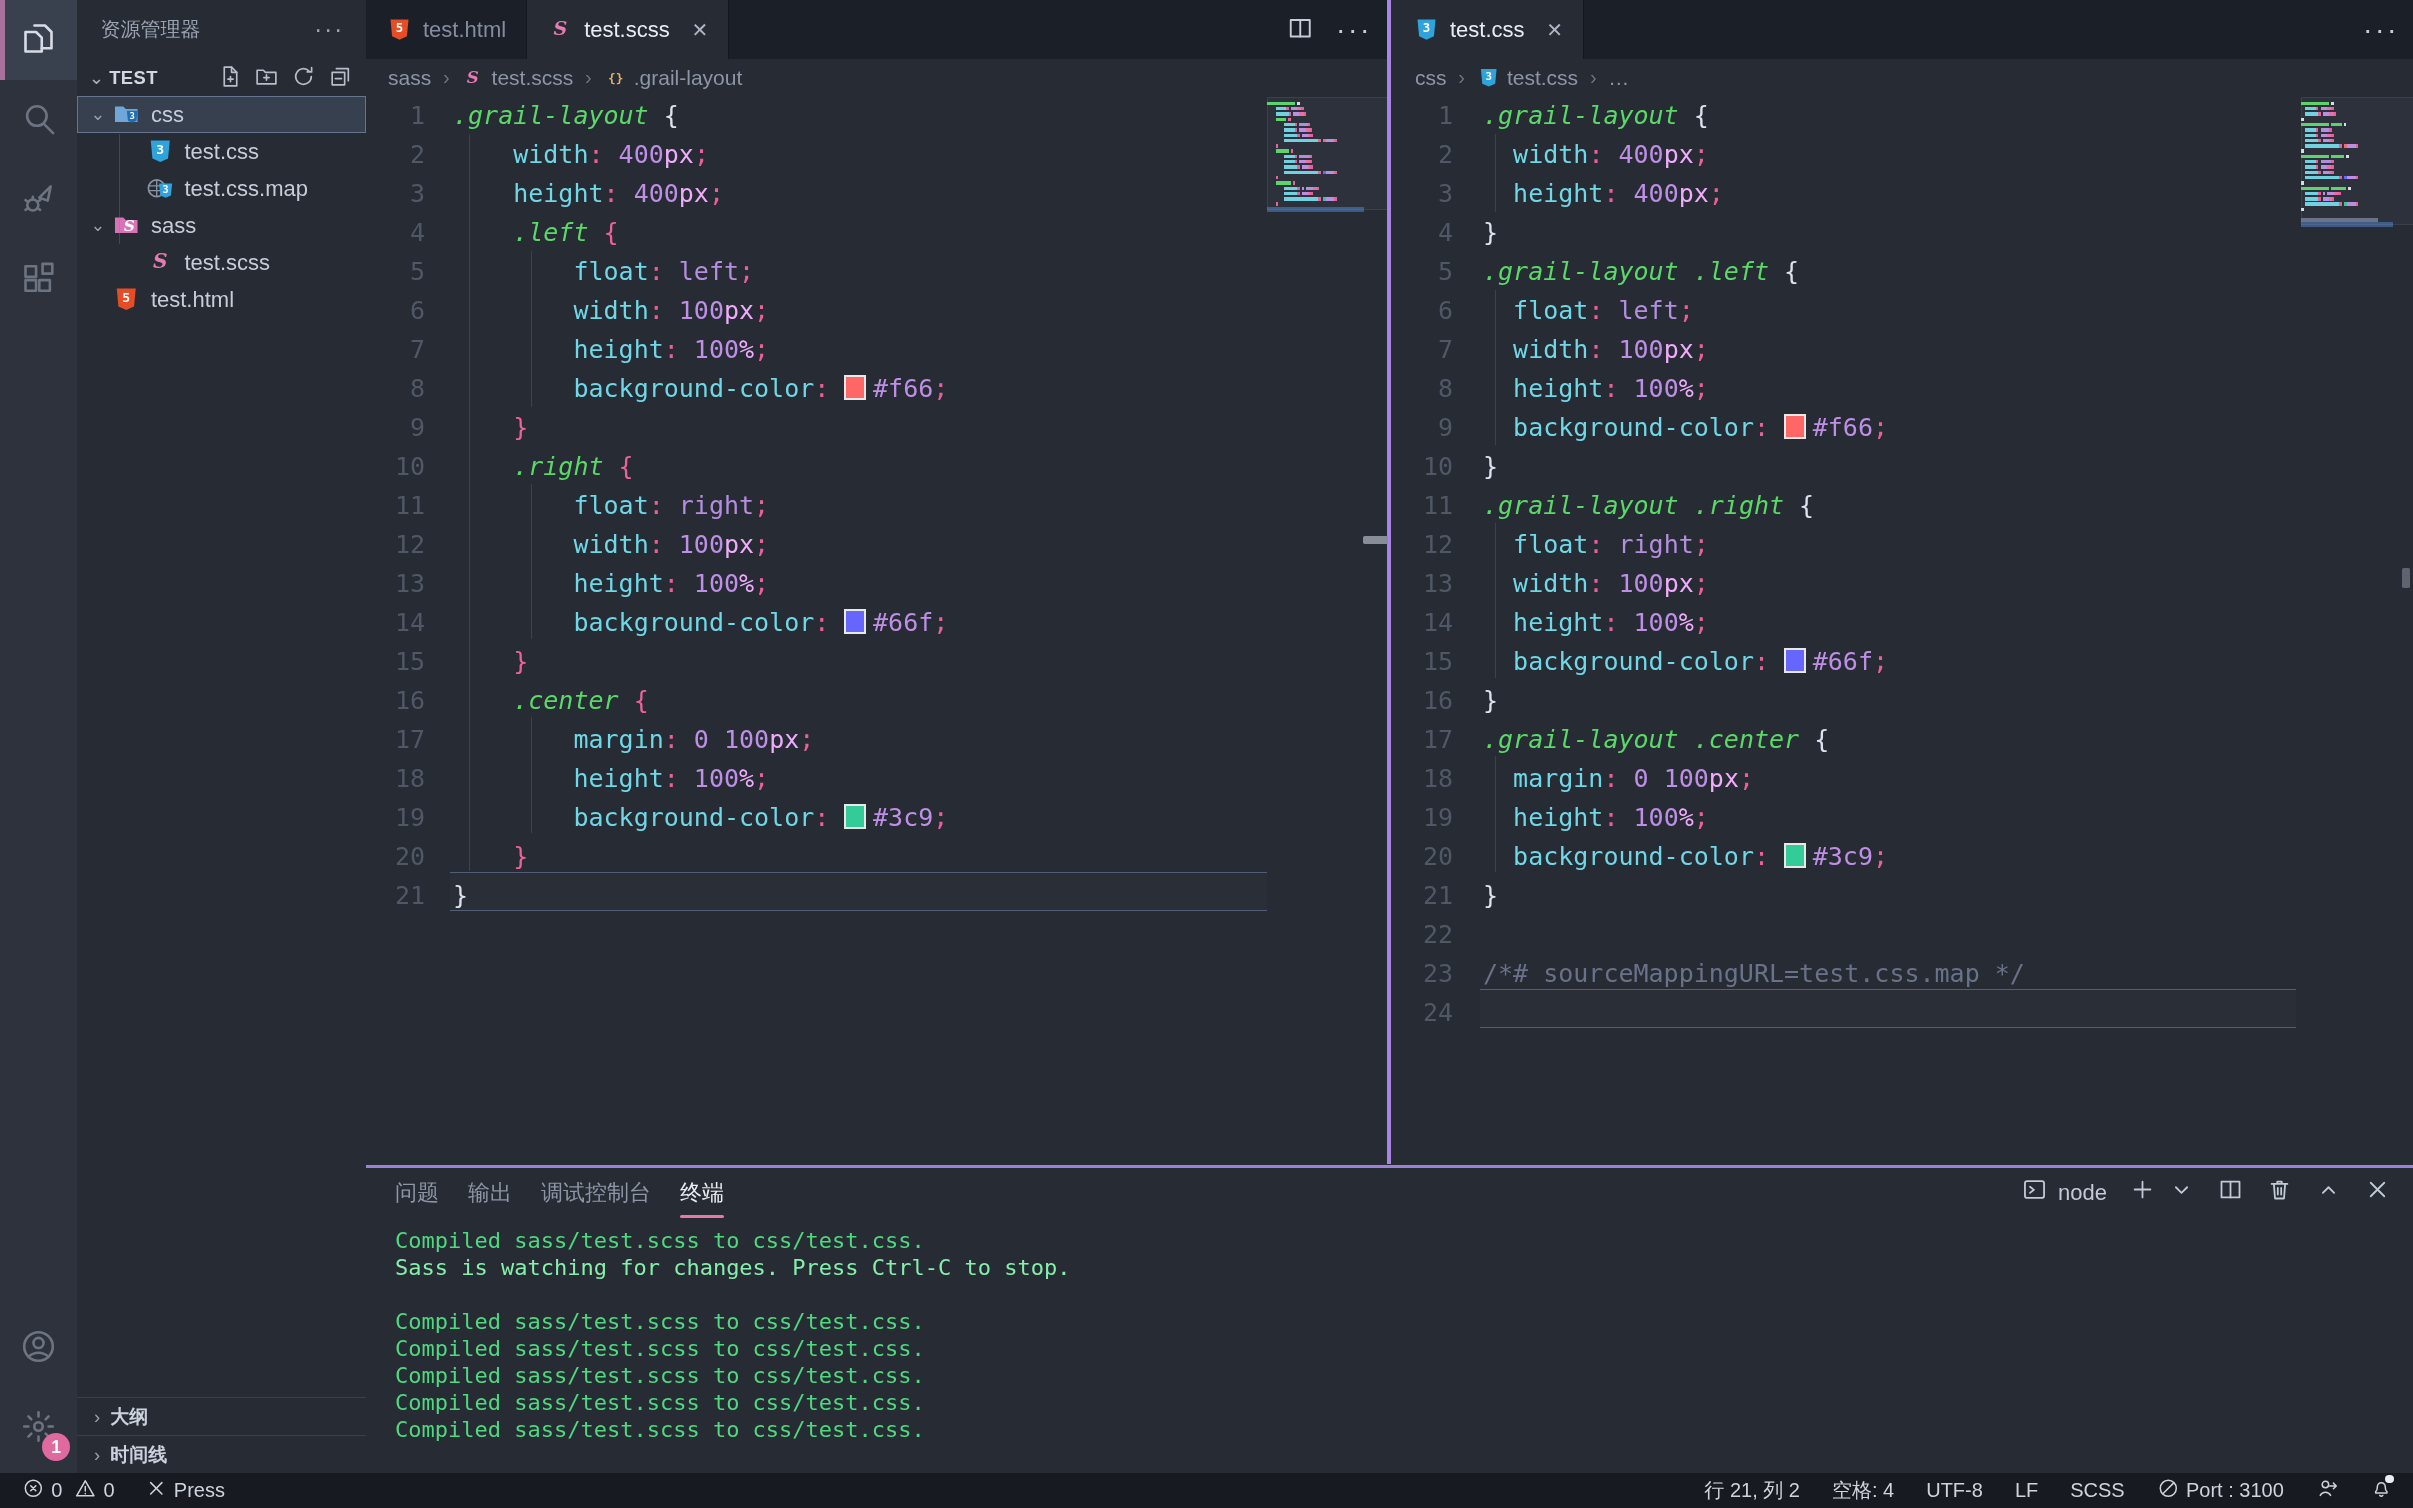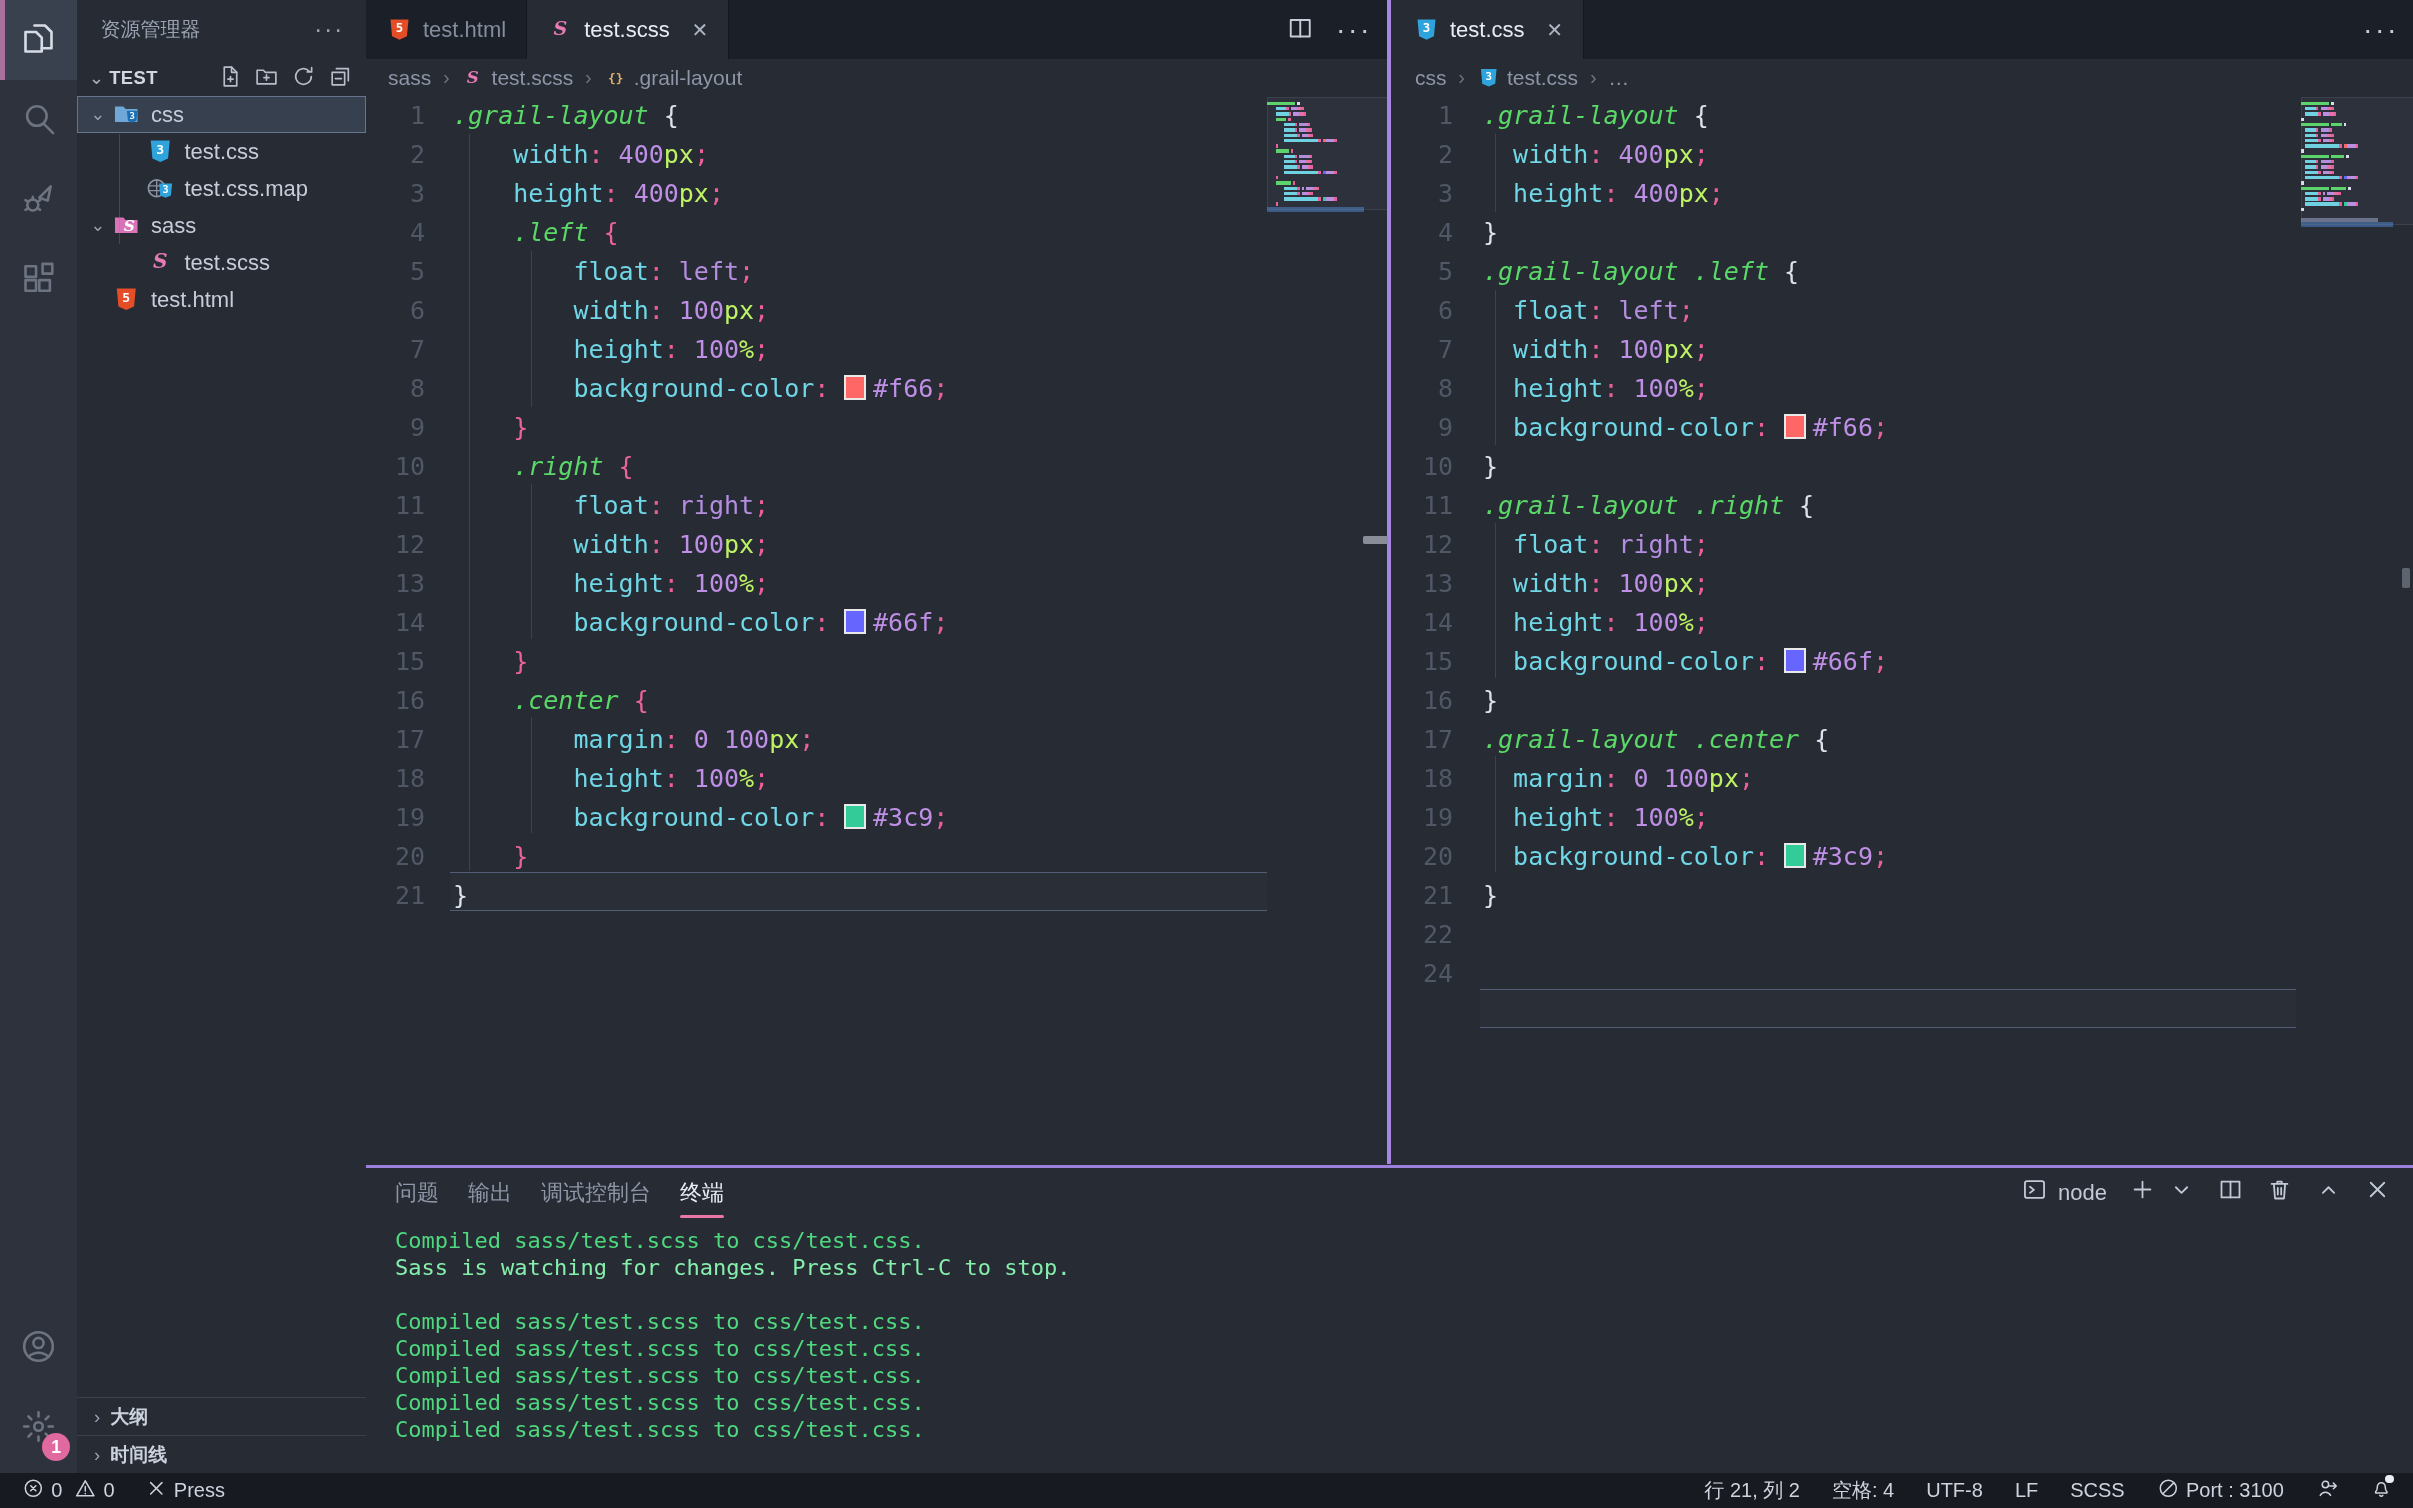--- a/index.html
+++ b/index.html
@@ -58,21 +58,21 @@
   #g2 .gutter{width:60px;}
   .ltext{white-space:pre;font-size:25px;font-family:"DejaVu Sans Mono",monospace;color:#c6ccd8;}
   #g1 .ltext{margin-left:28px;}
   #g2 .ltext{margin-left:30px;}
   .tk-sel{color:#5bd968;font-style:italic;}
   .tk-b1{color:#dce3ee;}
   .tk-b2{color:#ec6399;}
   .tk-prop{color:#6fd7e6;}
   .tk-pun{color:#ec5f9b;}
   .tk-num{color:#bf8fe6;}
-  .tk-unit{color:#bef264;}
+  .tk-unit{color:#f0abfc;}
   .tk-val{color:#b58ee0;}
   .tk-com{color:#6a7289;}
   .sw{display:inline-block;width:22px;height:25px;border:2.5px solid #e8e8e8;box-sizing:border-box;margin-right:6.7px;vertical-align:-3.4px;}
   .guide{position:absolute;width:0.8px;background:rgba(110,120,145,.30);}
   .curline{position:absolute;box-sizing:border-box;border-top:1.3px solid #535d77;border-bottom:1.3px solid #535d77;background:rgba(255,255,255,.015);height:39px;}
   .minimap{position:absolute;top:5px;overflow:hidden;cursor:pointer;}
   .mm-line{position:relative;height:5.3px;white-space:nowrap;}
   .mm-line span{display:inline-block;height:3.4px;margin-top:0.8px;vertical-align:top;}
   .mm-cur{position:absolute;left:0;right:0;height:5px;background:#3c5a86;}
   .mm-slider{position:absolute;background:rgba(130,140,160,.07);border:0.8px solid rgba(150,160,185,.14);}
@@ -558,20 +558,24 @@
           <span class="gutter">20</span>
           <span class="ltext"><span>  </span><span class="tk-prop">background-color</span><span class="tk-pun">:</span><span> </span><span class="sw" style="background:#33cc99"></span><span class="tk-num">#3c9</span><span class="tk-pun">;</span></span>
         </div>
         <div class="code-line">
           <span class="gutter">21</span>
           <span class="ltext"><span class="tk-b1">}</span></span>
         </div>
         <div class="code-line">
           <span class="gutter">22</span>
           <span class="ltext"></span>
+        </div>
+        <div class="code-line">
+          <span class="gutter">23</span>
+          <span class="ltext"><span class="tk-com">/*# sourceMappingURL=test.css.map */</span></span>
         </div>
         <div class="code-line">
           <span class="gutter">24</span>
           <span class="ltext"></span>
         </div>
       </div>
     <div class="guide" style="left:102px;top:134px;height:78px;"></div>
     <div class="guide" style="left:102px;top:290px;height:155px;"></div>
     <div class="guide" style="left:102px;top:523px;height:155px;"></div>
     <div class="guide" style="left:102px;top:756px;height:116px;"></div>

